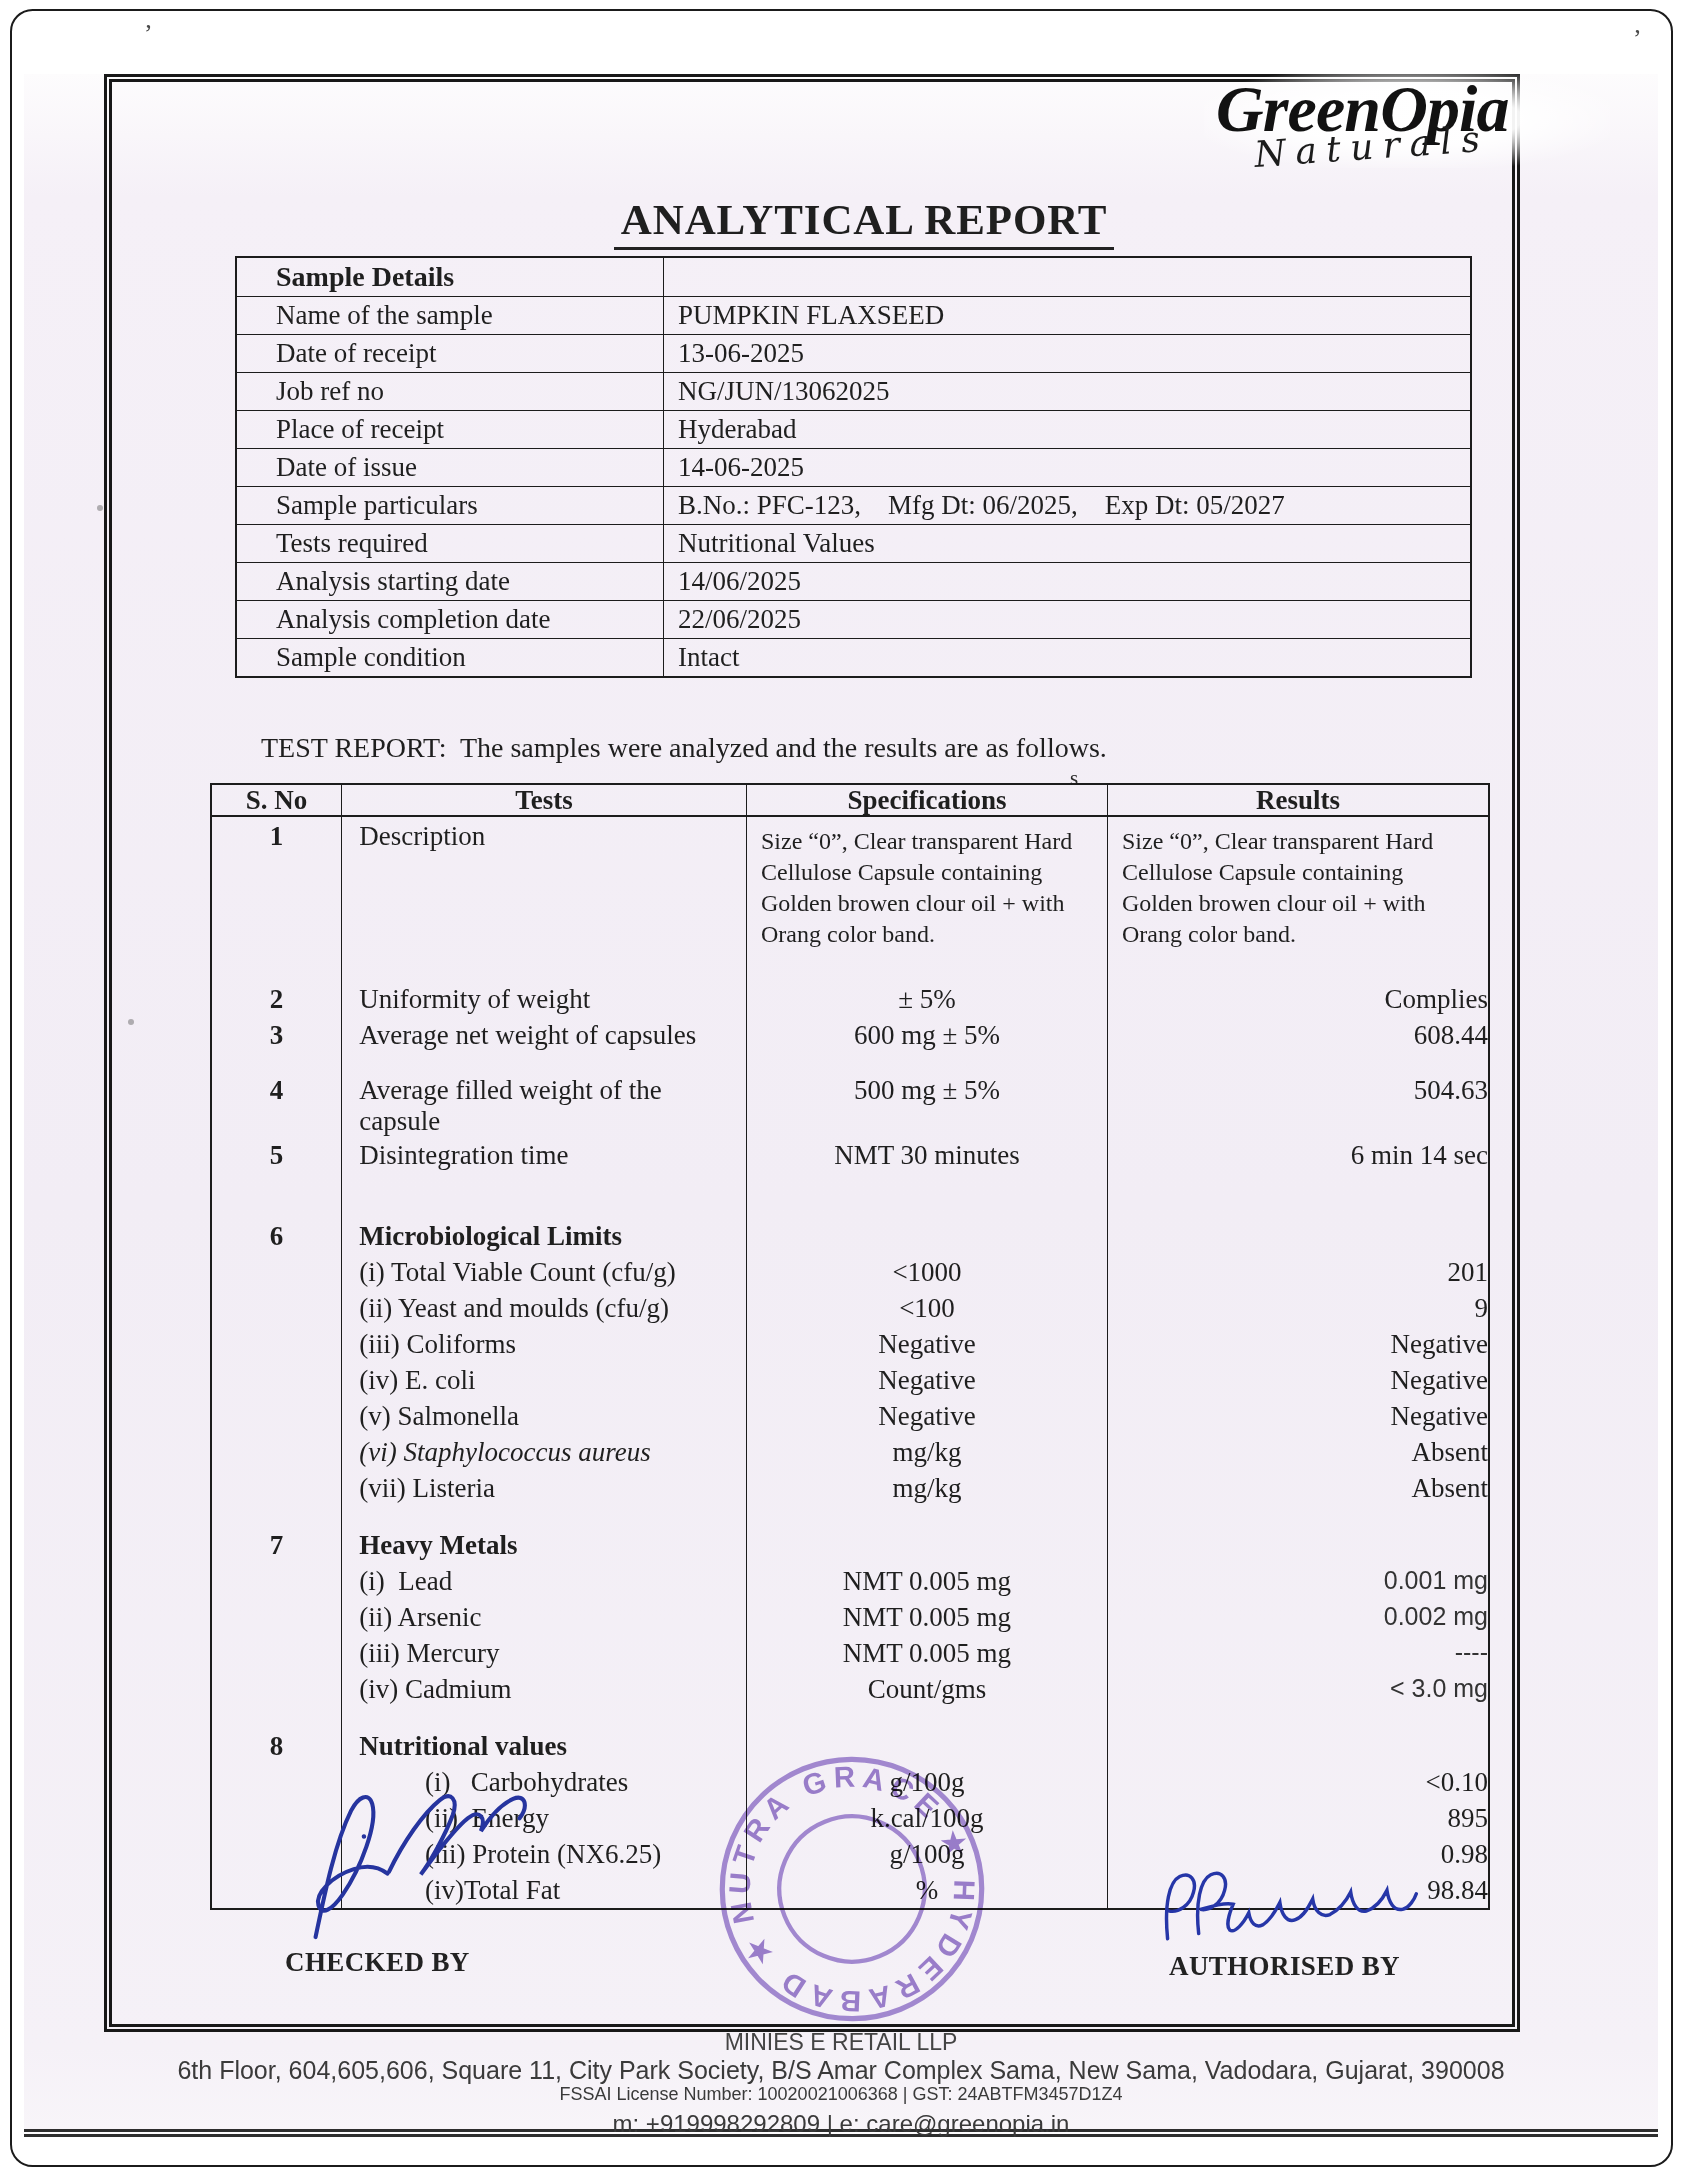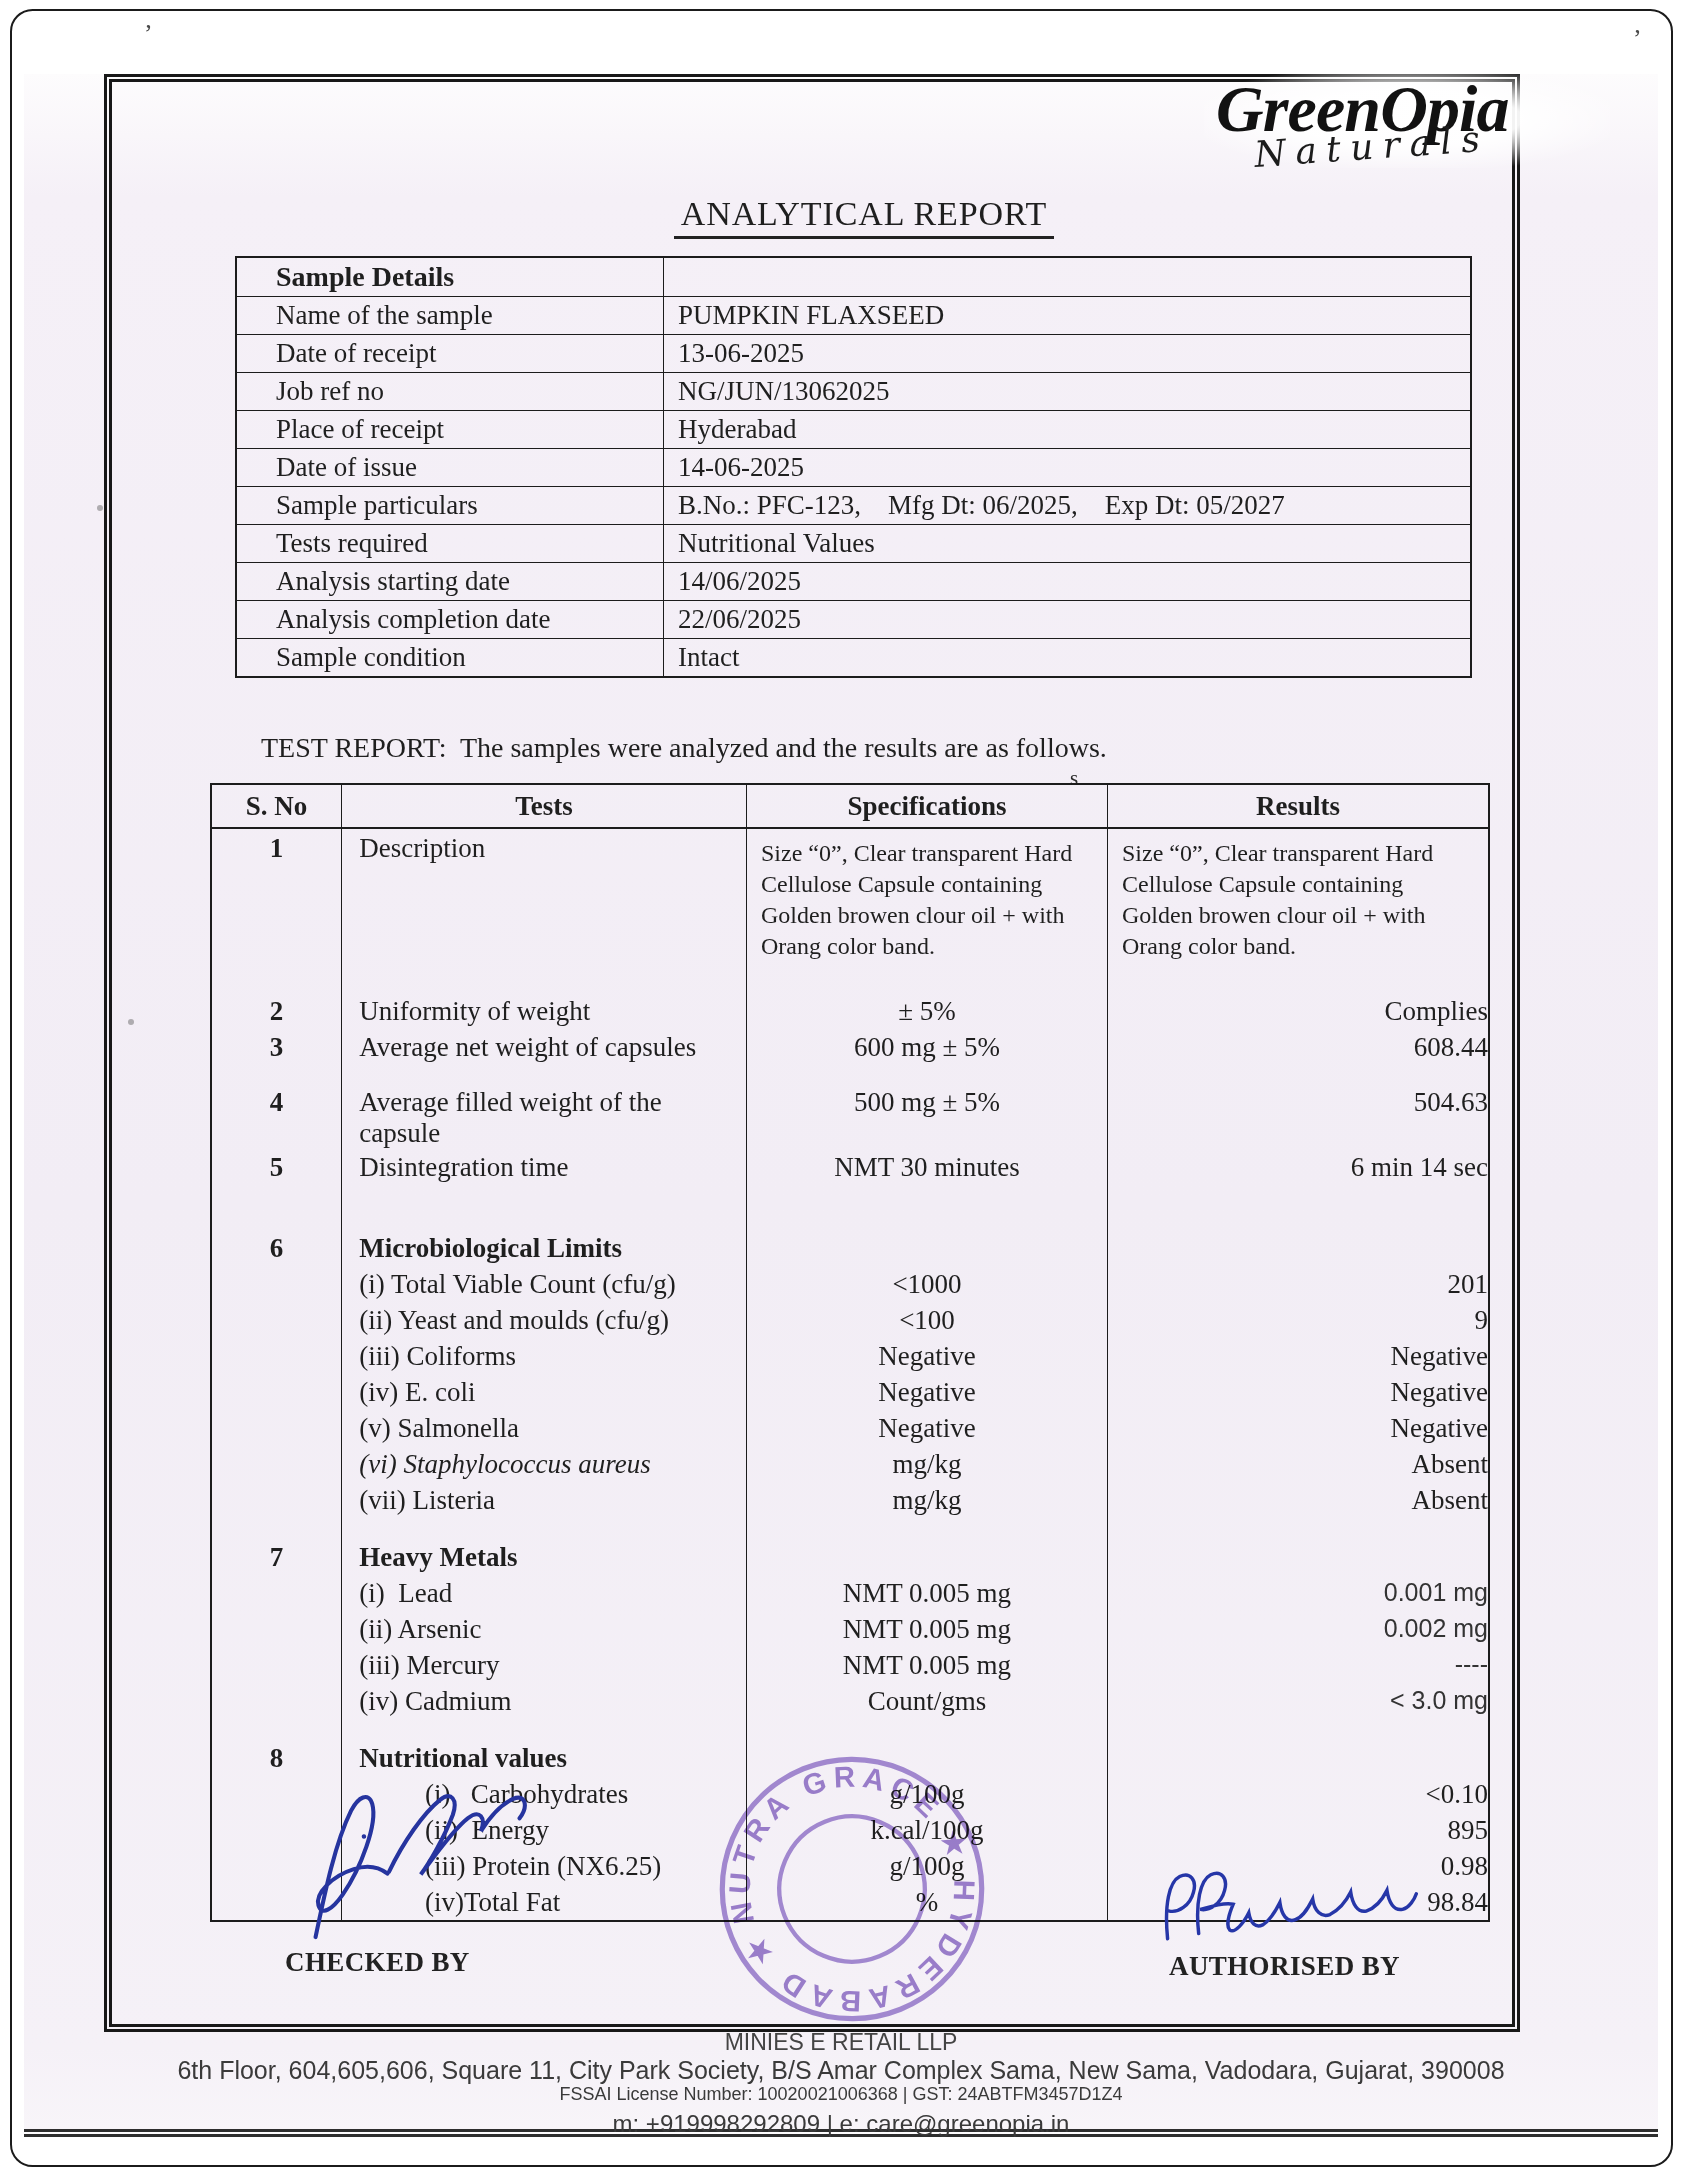--- a/index.html
+++ b/index.html
@@ -22,41 +22,41 @@
   .brand-tagline { font-family:"DejaVu Serif",serif; font-style:italic; font-size:36px;
                    letter-spacing:9.5px; color:#1c1c1c; margin-top:-21px; margin-left:38px;
                    transform:rotate(-4deg); }
 
   
   .frame { position:absolute; left:104px; top:74px; width:1416px; height:1958px;
            border:8.6px double #181818; }
 
   
   .report-title { position:absolute; top:195px; left:156px; width:1416px; text-align:center; }
-  .report-title span { font-size:34px; font-weight:400; letter-spacing:0.9px;
+  .report-title span { font-size:43px; font-weight:700; letter-spacing:0.9px;
                        border-bottom:3.5px solid #222; padding:0 7px 4.3px;margin-top:11px; }
 
   
   .s-table { position:absolute; left:235px; top:256px; width:1237px;
              border:2.6px solid #1c1c1c; font-size:27px; }
   .s-row { display:grid; grid-template-columns:402px 1fr; height:38px;
            border-top:1.7px solid #1c1c1c;padding-left:25px; }
   .s-row:first-child { border-top:none; }
   .s-label { padding-left:14px; border-right:1.7px solid #1c1c1c; display:flex; align-items:center; }
   .s-value { padding-left:14px; display:flex; align-items:center; white-space:pre-wrap; }
   .s-row.head .s-label { font-weight:700; font-size:28px; }
 
   
   .test-intro { position:absolute; left:261px; top:732px; font-size:28px; white-space:pre-wrap; }
   .stray-mark { position:absolute; left:1070px; top:766px; font-size:21px; color:#2a2a2a; }
 
   
   .t-table { position:absolute; left:210px; top:783px; width:1280px;
              border:2.6px solid #1c1c1c; font-size:27px; }
-  .t-head { display:grid; grid-template-columns:130px 405px 361px 1fr; height:44px;
+  .t-head { display:grid; grid-template-columns:130px 405px 361px 1fr; height:32px;
             border-bottom:2.6px solid #1c1c1c; font-weight:700; align-items:center; text-align:center; }
   .t-head .hc { border-right:1.7px solid #1c1c1c; height:100%; display:flex; align-items:center; justify-content:center; }
   .t-head .hc:last-child { border-right:none; }
   .t-row { display:grid; grid-template-columns:130px 405px 361px 1fr; min-height:36px; }
   .tc { padding-top:3.5px; }
   .c-sno  { text-align:center; font-weight:700; border-right:1.7px solid #1c1c1c; }
   .c-test { padding-left:17.3px; padding-right:22.5px; white-space:pre-wrap; border-right:1.7px solid #1c1c1c; }
   .c-spec { text-align:center; border-right:1.7px solid #1c1c1c; }
   .c-result { text-align:right; }
   .c-test.b { font-weight:700; }

